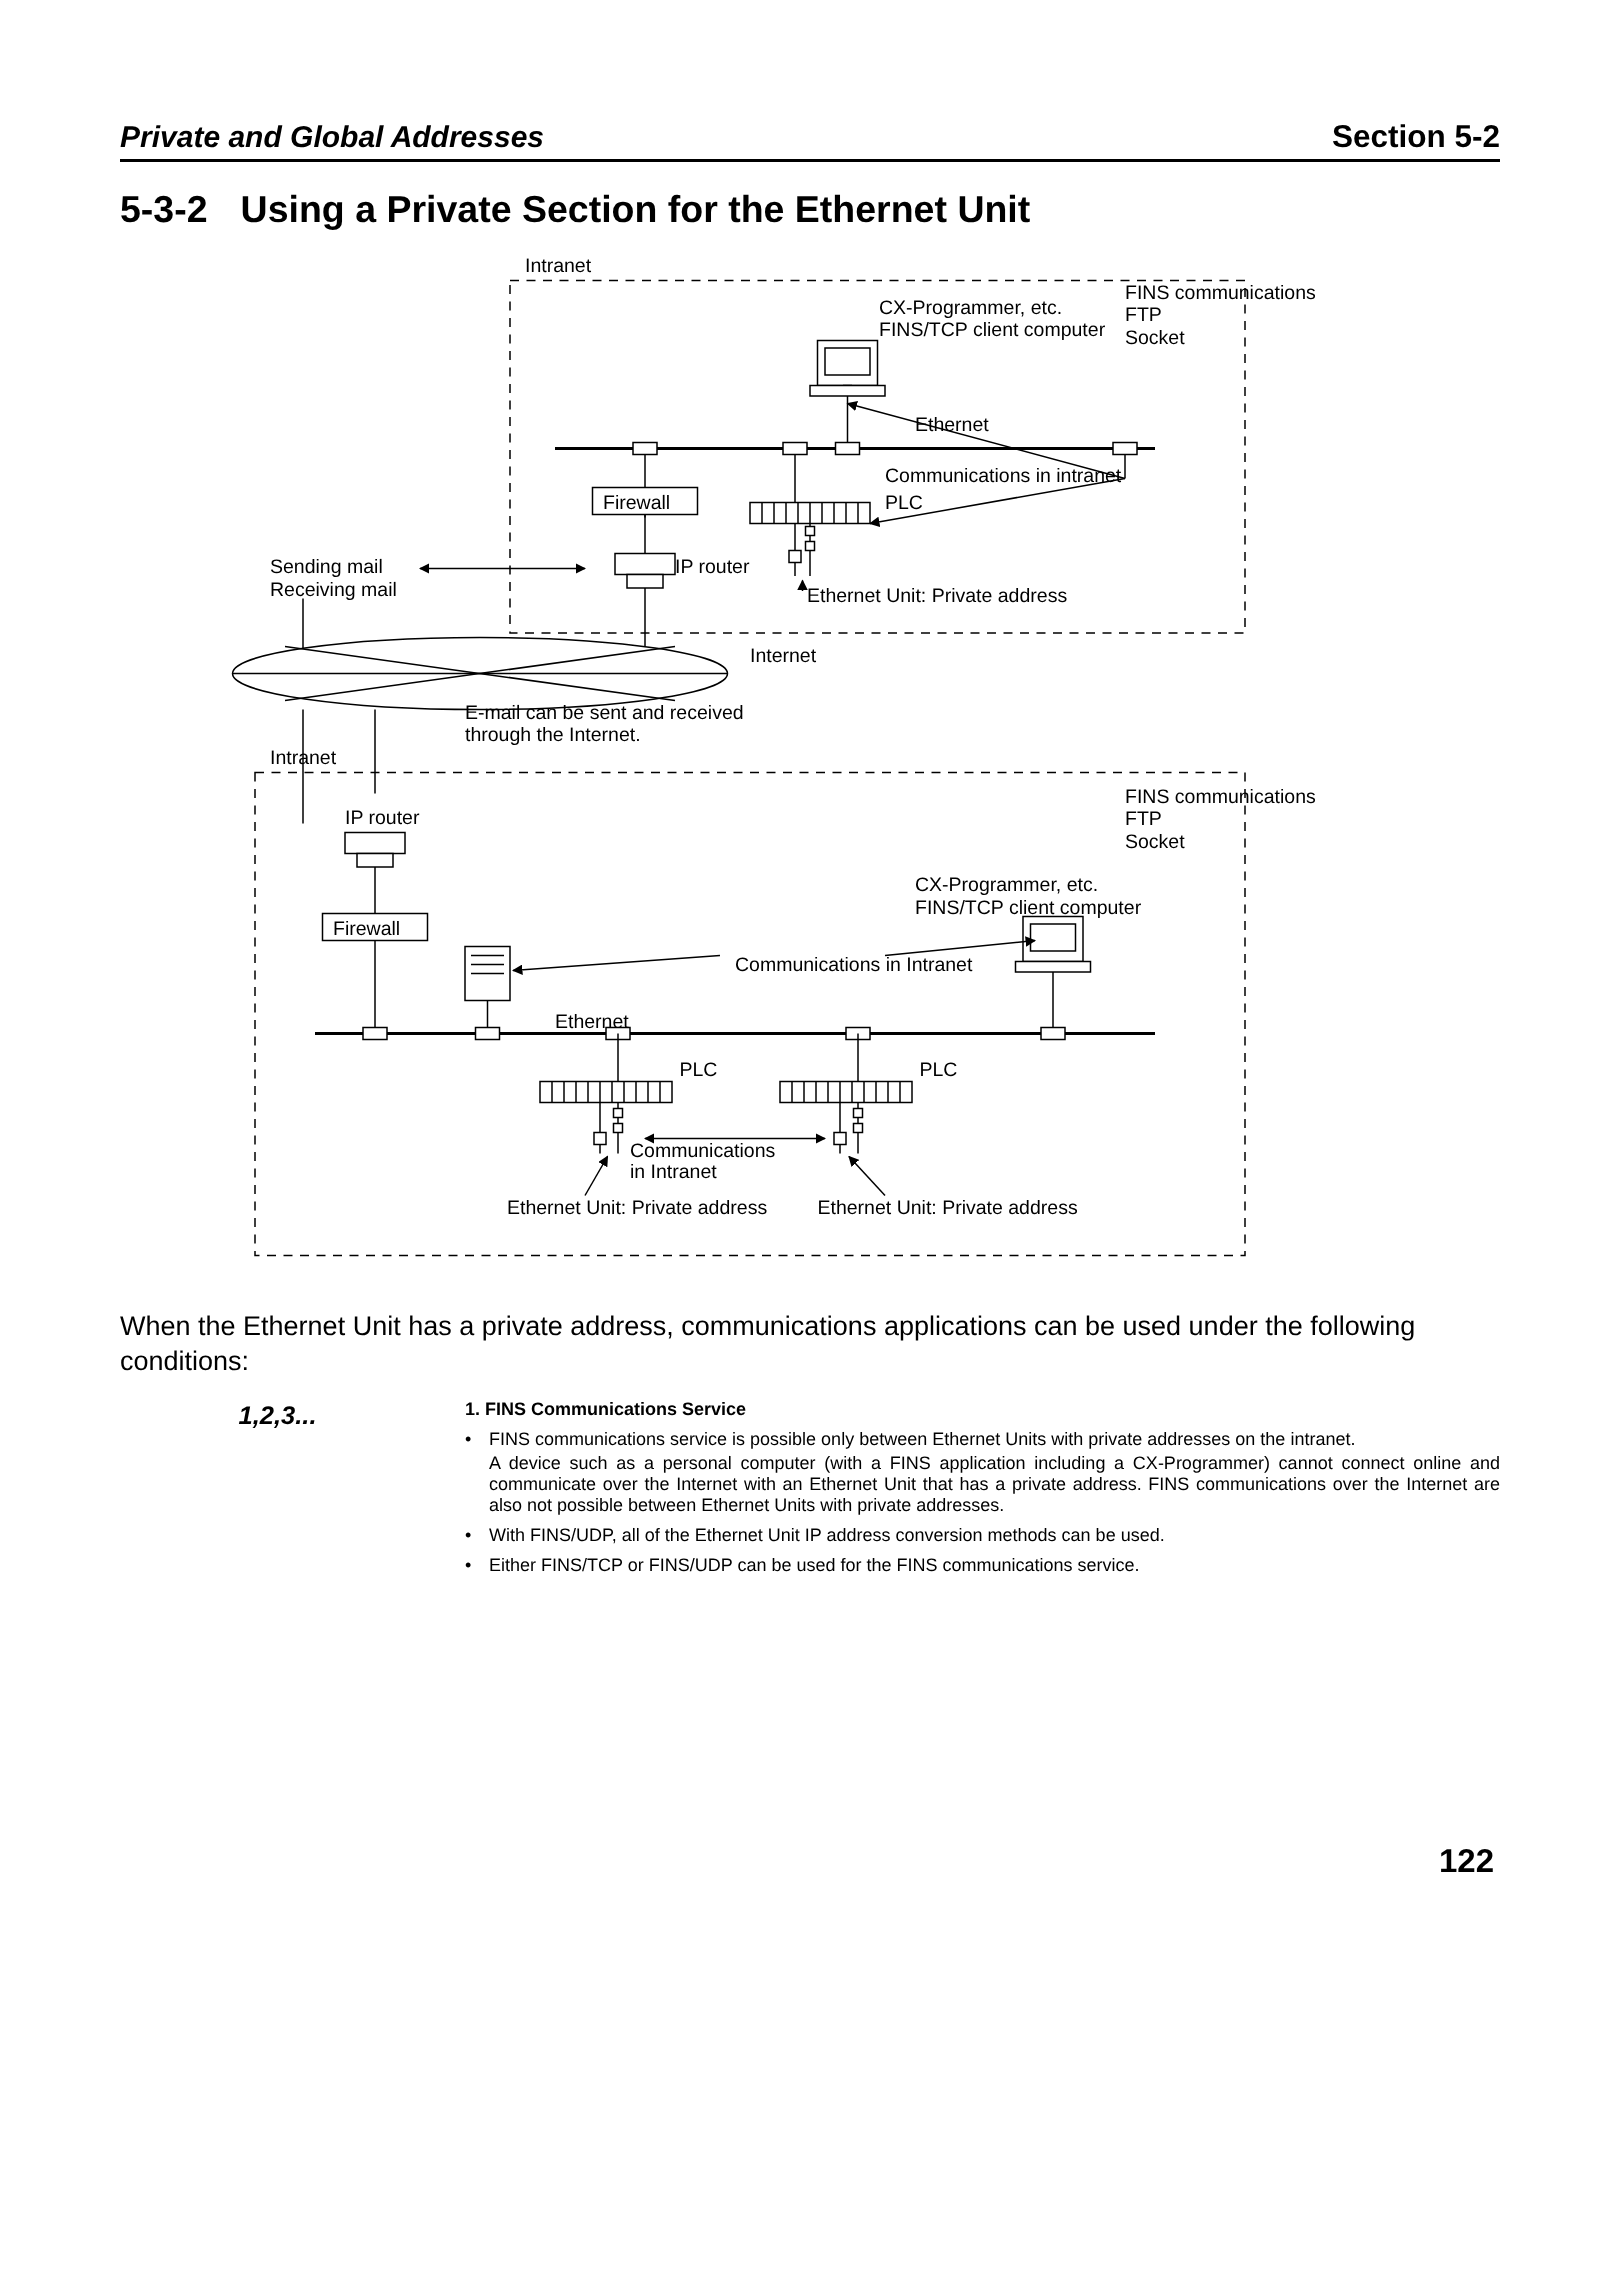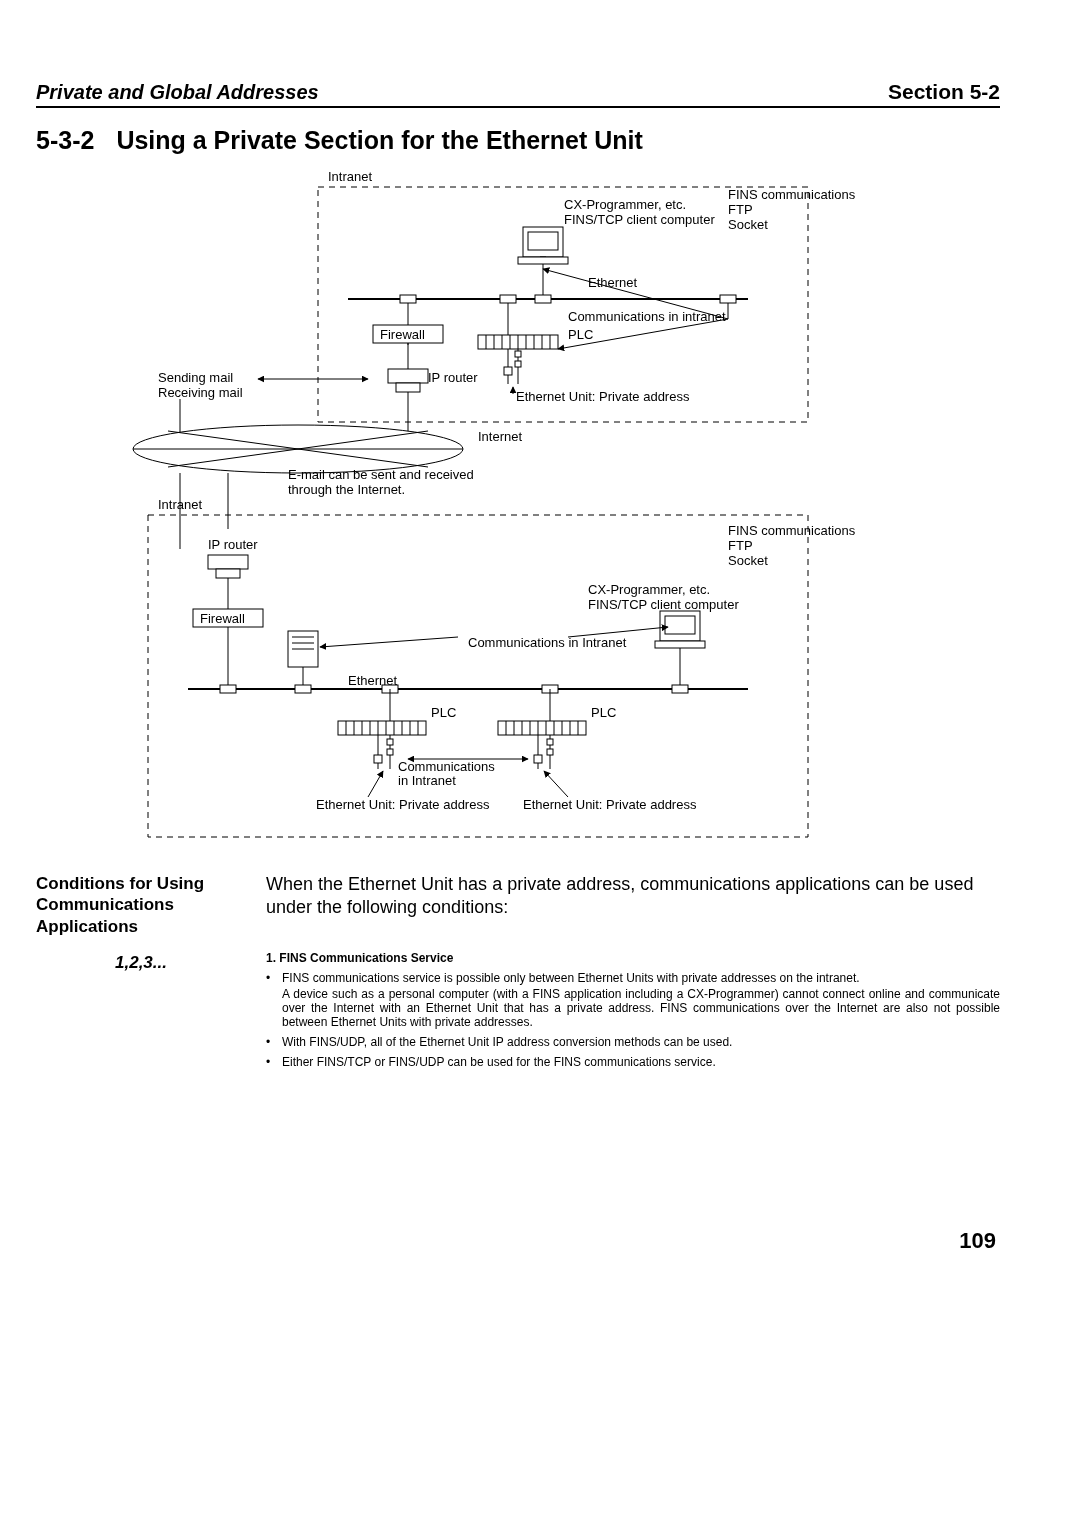--- a/index.html
+++ b/index.html
@@ -7,21 +7,21 @@
     padding: 0;
     background: #fff;
     font-family: Arial, Helvetica, sans-serif;
     color: #000;
   }
   .page {
     width: 1080px;
     height: 1300px;
     position: relative;
     box-sizing: border-box;
-    padding: 80px 80px 40px 36px;
+    padding: 80px 80px 40px 80px;
   }
   .header-bar {
     display: flex;
     justify-content: space-between;
     align-items: flex-end;
     border-bottom: 2px solid #000;
     padding-bottom: 2px;
     margin-bottom: 18px;
   }
   .header-left {
@@ -297,21 +297,20 @@
     <text x="290" y="616" font-size="13">in Intranet</text>
     <line x1="300" y1="590" x2="420" y2="590" stroke="#000" marker-start="url(#arrA)" marker-end="url(#arrA)"></line>
 
     <text x="208" y="640" font-size="13">Ethernet Unit: Private address</text>
     <line x1="275" y1="602" x2="260" y2="628" stroke="#000" marker-start="url(#arrA)"></line>
     <text x="415" y="640" font-size="13">Ethernet Unit: Private address</text>
     <line x1="436" y1="602" x2="460" y2="628" stroke="#000" marker-start="url(#arrA)"></line>
   </svg>
 
   <div class="cols">
-    <div class="side-col">Conditions for Using Communications Applications</div>
     <div class="body-col">When the Ethernet Unit has a private address, communications applications can be used under the following conditions:</div>
   </div>
 
   <div class="list-row">
     <div class="list-side">1,2,3...</div>
     <div class="list-body">
       <div class="item-title">1. FINS Communications Service</div>
       <ul class="bullets">
         <li>
           <span>FINS communications service is possible only between Ethernet Units with private addresses on the intranet.</span>
@@ -320,14 +319,14 @@
         <li>
           <span>With FINS/UDP, all of the Ethernet Unit IP address conversion methods can be used.</span>
         </li>
         <li>
           <span>Either FINS/TCP or FINS/UDP can be used for the FINS communications service.</span>
         </li>
       </ul>
     </div>
   </div>
 
-  <div class="pagenum">109</div>
+  <div class="pagenum">122</div>
 </div>
 
 </body></html>

